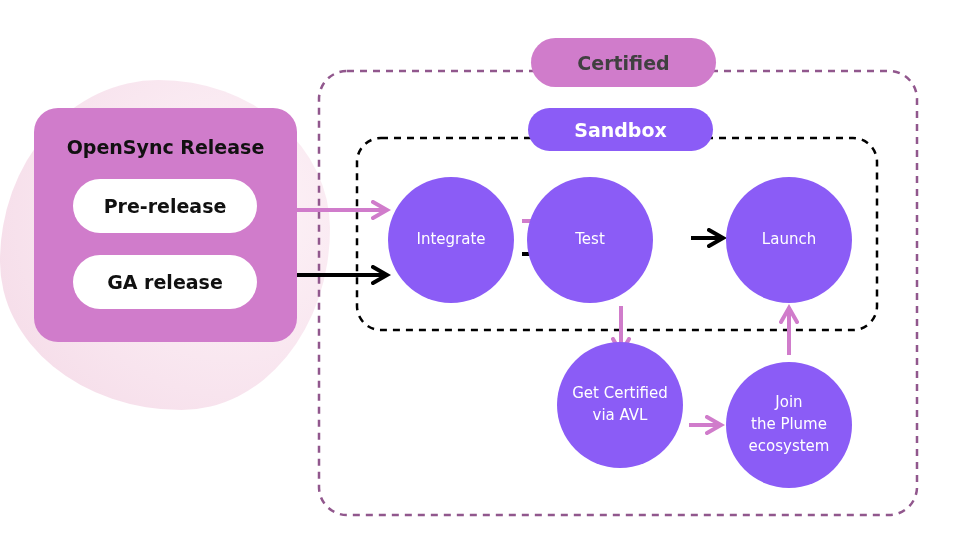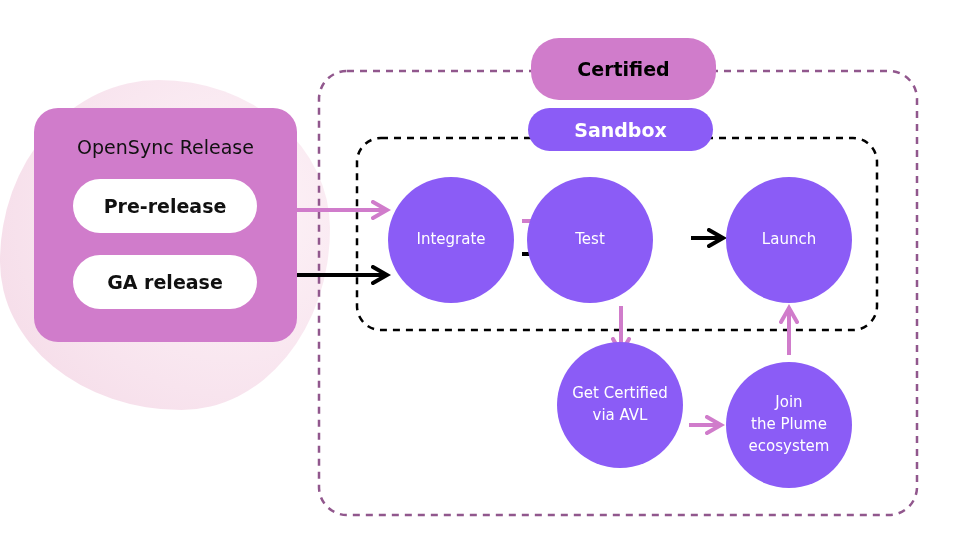--- a/index.html
+++ b/index.html
@@ -2,24 +2,24 @@
 <html><head>
 <meta charset="utf-8">
 <style>
   html,body{margin:0;padding:0;background:#fff;}
   body{width:969px;height:544px;position:relative;overflow:hidden;font-family:"DejaVu Sans",sans-serif;}
   .abs{position:absolute;}
   svg.lines{position:absolute;left:0;top:0;}
   .blob{left:0;top:80px;width:330px;height:330px;border-radius:48% 52% 45% 55%/55% 45% 55% 45%;
         background:radial-gradient(circle at 70% 40%, #fdf4f8 0%, #f8e4ee 60%, #f4d9e6 100%);}
   .release-box{left:34px;top:108px;width:263px;height:234px;background:#d07ccb;border-radius:24px;}
-  .release-title{left:34px;top:136px;width:263px;text-align:center;font-size:19px;font-weight:normal;color:#111;}
+  .release-title{left:34px;top:136px;width:263px;text-align:center;font-size:19px;font-weight:bold;color:#111;}
   .pill{background:#fff;border-radius:28px;width:184px;height:54px;display:flex;align-items:center;justify-content:center;font-size:19px;color:#111;font-weight:bold;}
   .tag{border-radius:28px;display:flex;align-items:center;justify-content:center;font-weight:bold;font-size:19px;}
-  .tag-cert{left:531px;top:38px;width:185px;height:62px;background:#d07ccb;color:#000000;}
+  .tag-cert{left:531px;top:38px;width:185px;height:49px;background:#d07ccb;color:#404040;}
   .tag-sand{left:528px;top:108px;width:185px;height:43px;background:#8b5cf6;color:#fff;}
   .node{border-radius:50%;background:#8b5cf6;color:#fff;display:flex;align-items:center;justify-content:center;text-align:center;font-size:15px;line-height:1.45;width:126px;height:126px;}
 </style>
 </head>
 <body>
 
 <div class="abs blob"></div>
 
 <svg class="lines" width="969" height="544">
   <defs>

